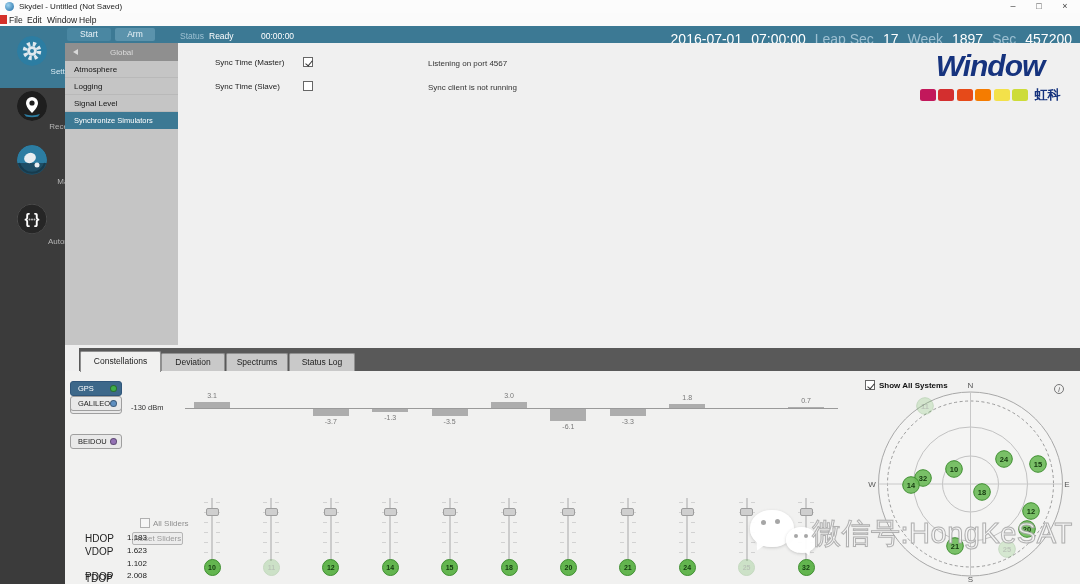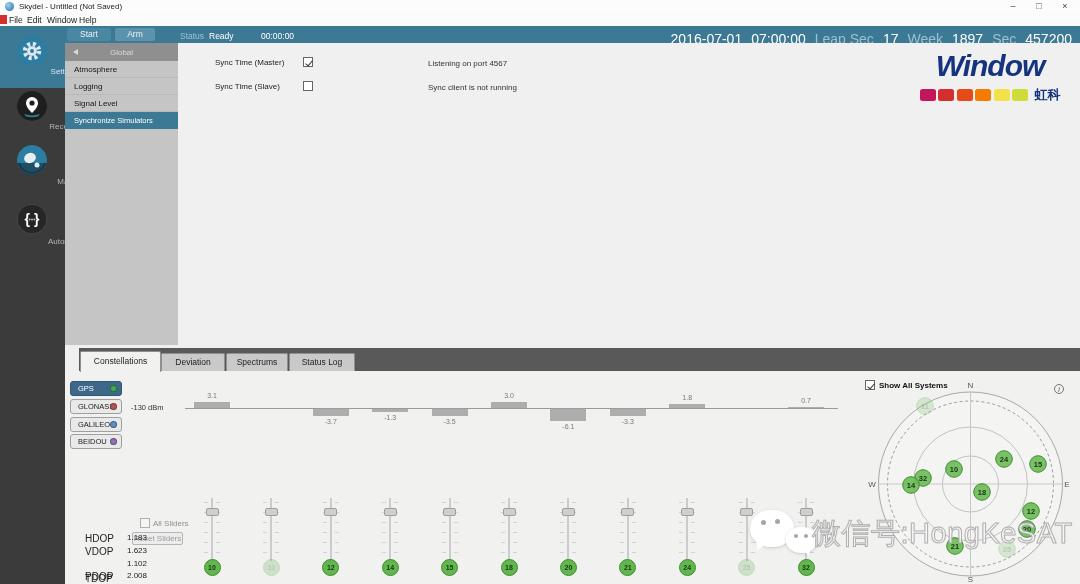--- a/index.html
+++ b/index.html
@@ -207,21 +207,21 @@
   <div id="tabstrip" class="abs">
     <div class="tab active" style="left:1px;top:3px;width:79px;height:20px;line-height:19px;">Constellations</div>
     <div class="tab" style="left:82px;top:5px;width:62px;height:18px;line-height:17px;">Deviation</div>
     <div class="tab" style="left:147px;top:5px;width:60px;height:18px;line-height:17px;">Spectrums</div>
     <div class="tab" style="left:210px;top:5px;width:64px;height:18px;line-height:17px;">Status Log</div>
   </div>
   <div id="bottom" class="abs"></div>
 
   <div class="abs cons active" style="top:381px;"><span>GPS</span><span class="dot" style="background: rgb(63, 174, 73);"></span></div>
   <div class="abs cons" style="top:399px;"><span>GLONASS</span><span class="dot" style="background: rgb(178, 87, 79);"></span></div>
-  <div class="abs cons" style="top:417px;"><span>GALILEO</span><span class="dot" style="background: rgb(95, 143, 192);"></span></div>
+  <div class="abs cons" style="top:396px;"><span>GALILEO</span><span class="dot" style="background: rgb(95, 143, 192);"></span></div>
   <div class="abs cons" style="top:434px;"><span>BEIDOU</span><span class="dot" style="background: rgb(148, 114, 181);"></span></div>
 
   <span id="dbm-label" class="abs">-130 dBm</span>
   <div id="axis-line" class="abs"></div>
   <div id="chart-layer"></div>
 
   <span class="abs cb disabled" style="left:140px;top:518px;"></span>
   <span id="all-sliders-label" class="abs">All Sliders</span>
   <div id="reset-btn" class="abs">Reset Sliders</div>
   <div id="dop-block"></div>

